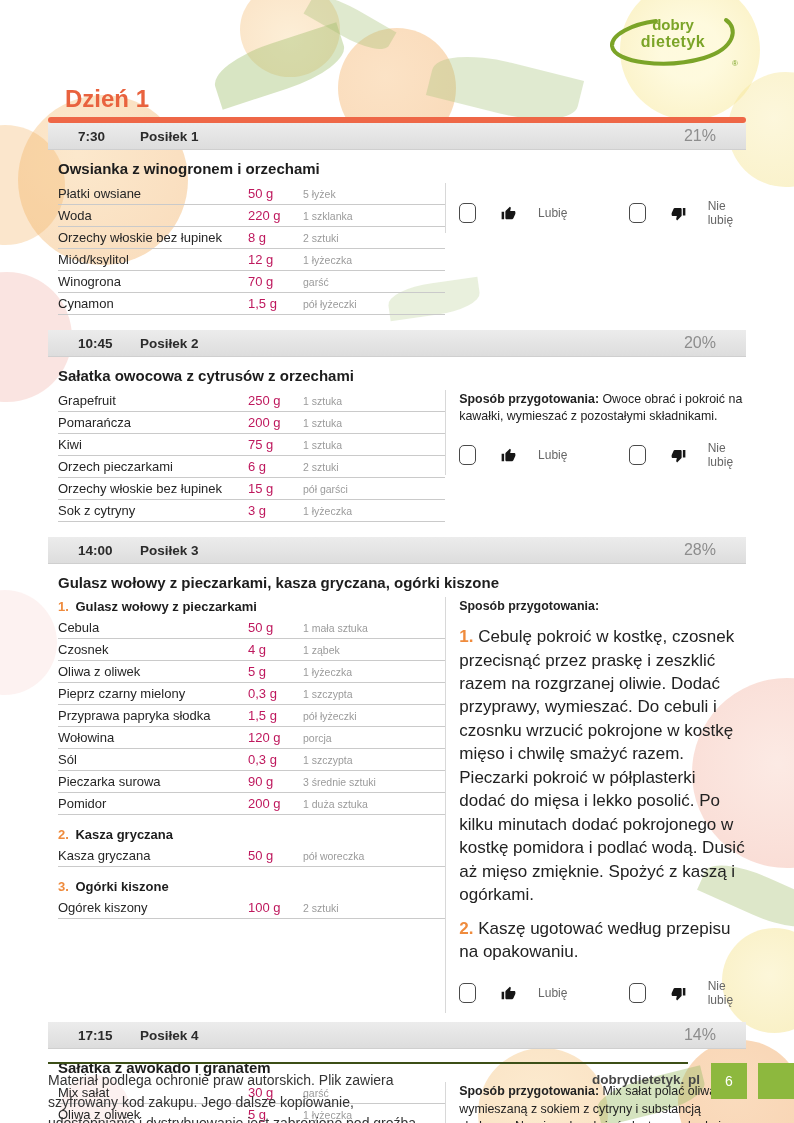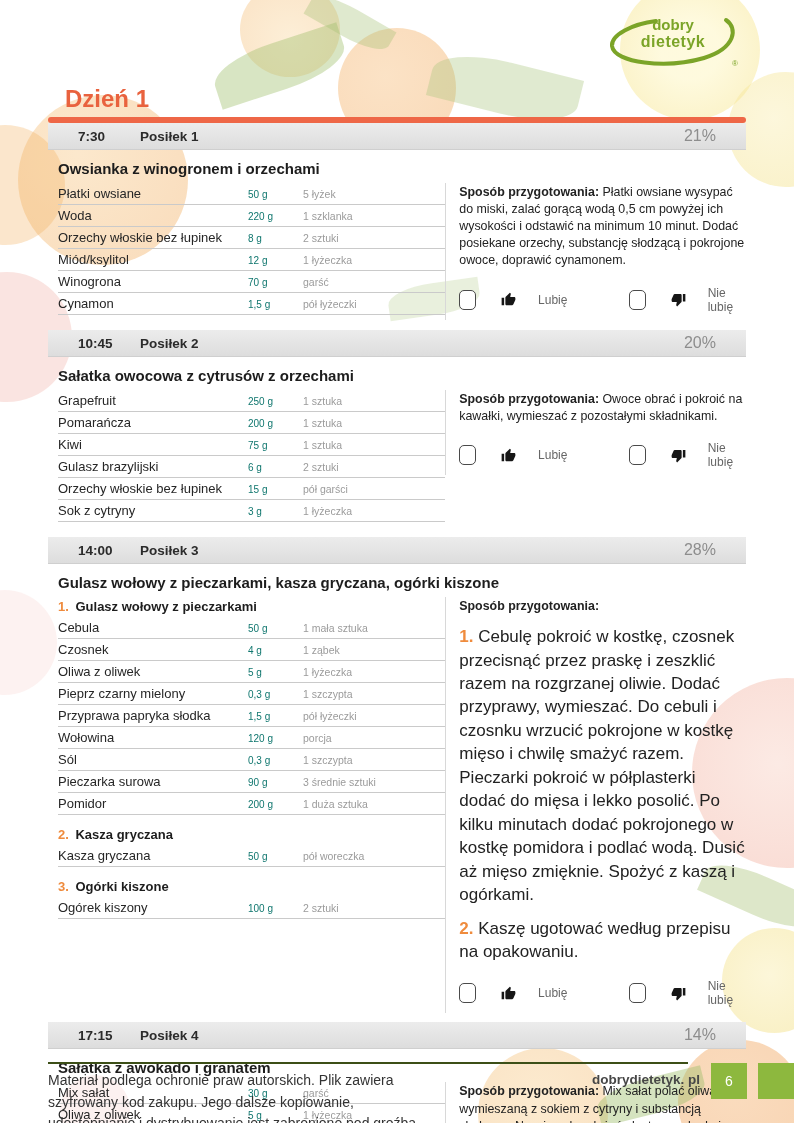--- a/index.html
+++ b/index.html
@@ -48,21 +48,21 @@
   .meal-percent{margin-left:auto;font-size:16px;color:#8d8d8d;}
   .recipe-title{font-size:15px;font-weight:bold;color:#1d1d1d;margin:10px 0 6px 10px;}
   .meal-body{display:flex;align-items:flex-start;}
   .col-left{width:452px;box-sizing:border-box;padding-left:10px;padding-bottom:6px;}
   .col-right{flex:1;border-left:1px solid #d8d8d8;padding-left:13px;padding-bottom:6px;}
   .group-title{font-size:13px;font-weight:bold;color:#1d1d1d;margin:12px 0 3px;}
   .group-title.first{margin-top:2px;}
   .group-num{color:#ef8b3d;margin-right:3px;}
   .ing-row{display:flex;align-items:baseline;border-bottom:1px solid #cacaca;padding:3px 0;}
   .ing-name{flex:0 0 190px;font-size:13px;color:#262626;}
-  .ing-qty{flex:0 0 55px;font-size:10px;color:#0f766e;}
+  .ing-qty{flex:0 0 55px;font-size:13px;color:#be185d;}
   .ing-measure{flex:1;font-size:10.5px;color:#9b9b9b;}
   .prep{font-size:12.4px;color:#222;line-height:1.38;margin:1px 0 0;}
   .prep b{font-weight:bold;}
   .step{font-size:17px;color:#222;line-height:1.38;margin:10px 0 0;}
   .step-num{color:#ef8b3d;font-weight:bold;}
   .like-row{display:flex;align-items:center;margin-top:16px;gap:16px;}
   .checkbox{width:18px;height:18px;border:1.5px solid #4a4a4a;border-radius:5px;background:#fff;cursor:pointer;}
   .thumb{margin:0 6px 0 9px;display:flex;}
   .like-label{font-size:12px;color:#666;}
   .gap{width:36px;}
@@ -151,21 +151,20 @@
                   <span class="ing-qty">70 g</span>
                   <span class="ing-measure">garść</span>
                 </div>
                 <div class="ing-row">
                   <span class="ing-name">Cynamon</span>
                   <span class="ing-qty">1,5 g</span>
                   <span class="ing-measure">pół łyżeczki</span>
                 </div>
               </div>
               <div class="col-right">
-                <p class="prep"><b>Sposób przygotowania:</b> <span>Płatki owsiane wysypać do miski, zalać gorącą wodą 0,5 cm powyżej ich wysokości i odstawić na minimum 10 minut. Dodać posiekane orzechy, substancję słodzącą i pokrojone owoce, doprawić cynamonem.</span></p>
                 <div class="like-row">
                   <div class="checkbox"></div>
                   <span class="thumb">
                     <svg width="15" height="15" viewBox="0 0 24 24" fill="#161616">
                       <path d="M1 21h4V9H1v12zM23 10c0-1.1-.9-2-2-2h-6.31l.95-4.57.03-.32c0-.41-.17-.79-.44-1.06L14.17 1 7.59 7.59C7.22 7.95 7 8.45 7 9v10c0 1.1.9 2 2 2h9c.83 0 1.54-.5 1.84-1.22l3.02-7.05c.09-.23.14-.47.14-.73v-2z"></path>
                     </svg>
                   </span>
                   <span class="like-label">Lubię</span>
                   <span class="gap"></span>
                   <div class="checkbox"></div>
@@ -199,21 +198,21 @@
                   <span class="ing-name">Pomarańcza</span>
                   <span class="ing-qty">200 g</span>
                   <span class="ing-measure">1 sztuka</span>
                 </div>
                 <div class="ing-row">
                   <span class="ing-name">Kiwi</span>
                   <span class="ing-qty">75 g</span>
                   <span class="ing-measure">1 sztuka</span>
                 </div>
                 <div class="ing-row">
-                  <span class="ing-name">Gulasz brazylijski</span>
+                  <span class="ing-name">Orzech pieczarkami</span>
                   <span class="ing-qty">6 g</span>
                   <span class="ing-measure">2 sztuki</span>
                 </div>
                 <div class="ing-row">
                   <span class="ing-name">Orzechy włoskie bez łupinek</span>
                   <span class="ing-qty">15 g</span>
                   <span class="ing-measure">pół garści</span>
                 </div>
                 <div class="ing-row">
                   <span class="ing-name">Sok z cytryny</span>

